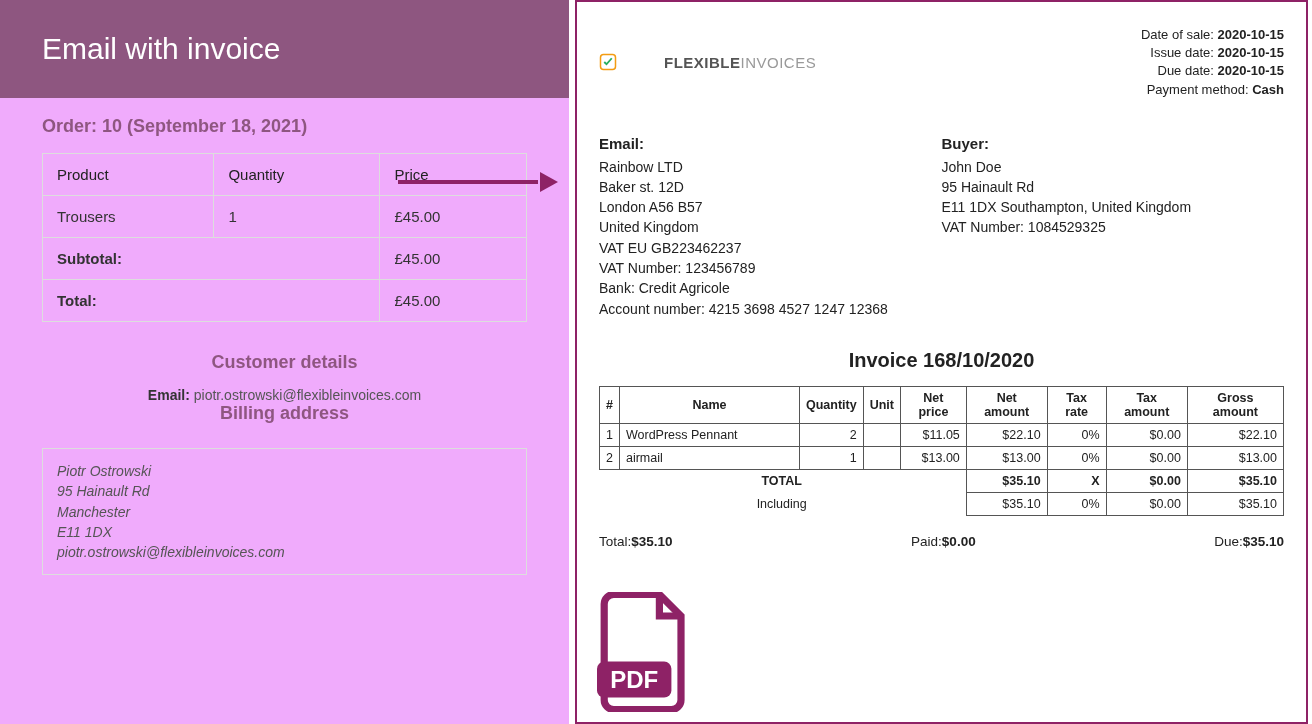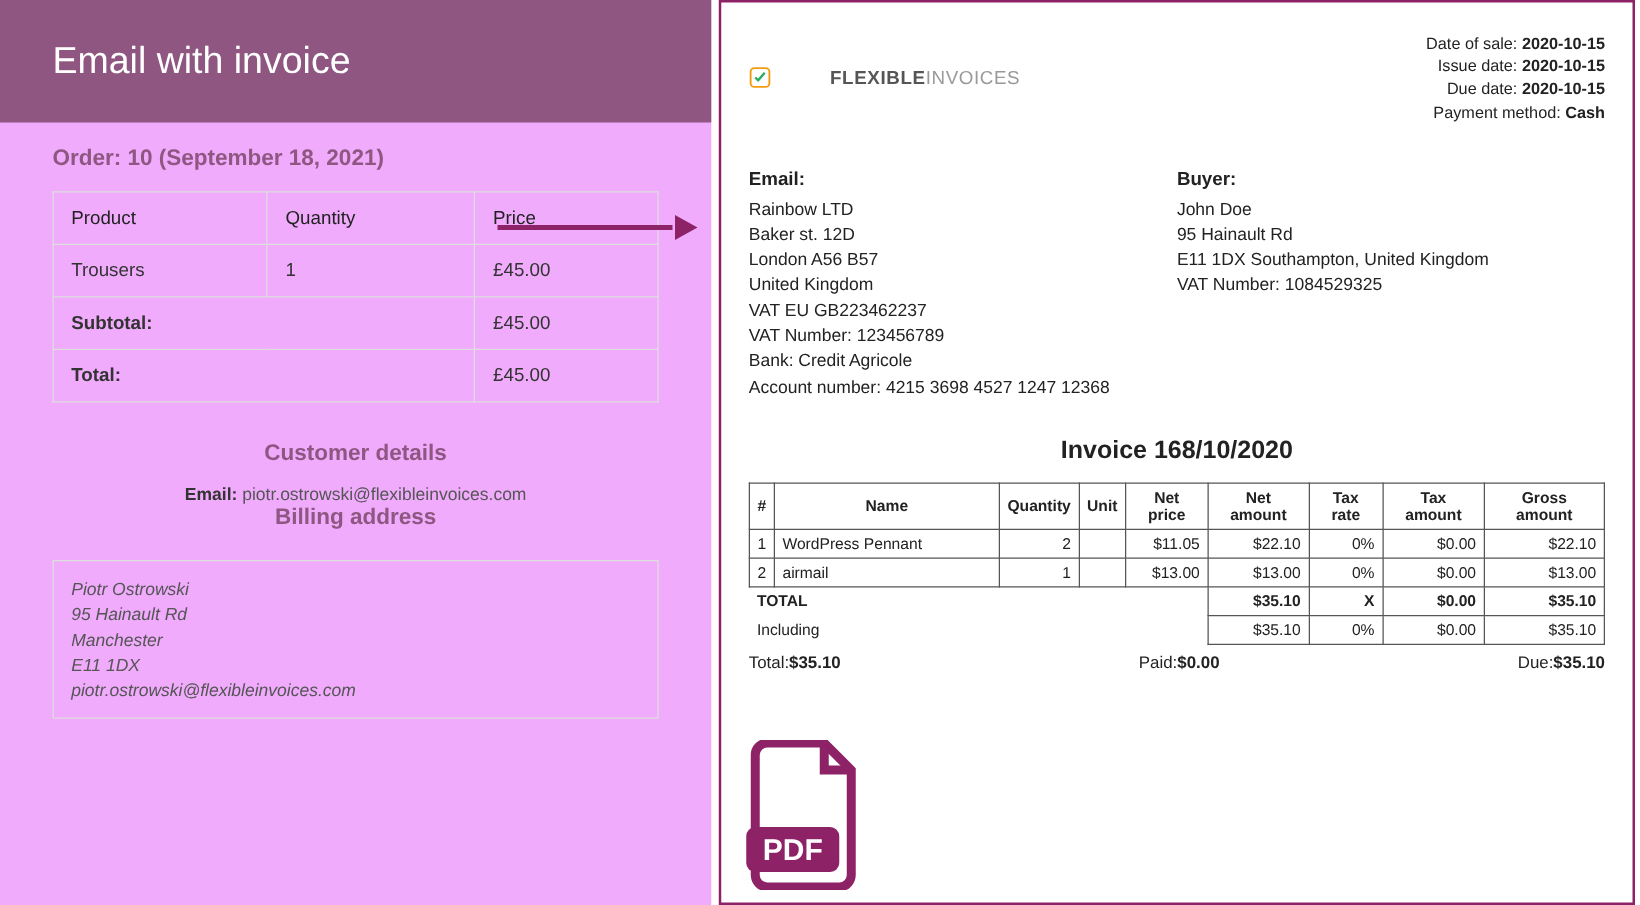--- a/index.html
+++ b/index.html
@@ -181,25 +181,25 @@
     padding: 4px 6px;
   }
   .inv-table th {
     font-weight: bold;
     text-align: center;
     background: #fff;
   }
   .inv-table td.num { text-align: right; }
   .inv-table td.ctr { text-align: center; }
   .inv-table td.lft { text-align: left; }
-  .inv-table .no-border { border: none; text-align: left; padding-right: 8px; }
+  .inv-table .no-border { border: none; text-align: center; padding-right: 8px; }
   .inv-summary {
     display: flex;
     justify-content: space-between;
-    margin-top: 6px;
+    margin-top: 18px;
     font-size: 13.5px;
   }
   .inv-summary span b { font-weight: bold; }
   .pdf-icon {
     position: absolute;
     left: 18px;
     bottom: 10px;
     width: 100px;
     height: 120px;
   }

